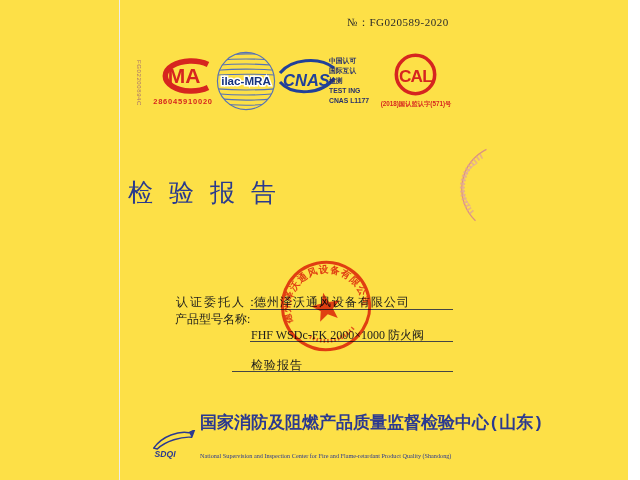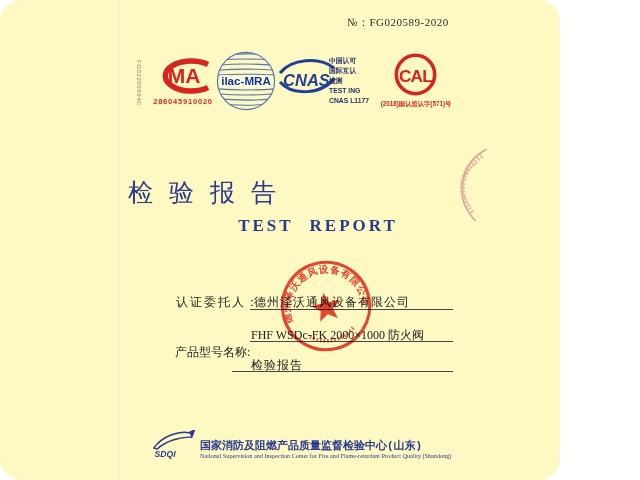--- a/index.html
+++ b/index.html
@@ -1,18 +1,18 @@
 <!DOCTYPE html>
 <html><head>
 <meta charset="utf-8">
 <style>
   html,body{margin:0;padding:0;background:#fff;}
   #canvas{
-    position:relative;width:560px;height:480px;background:#fef9c3;overflow:hidden;
-    font-family:"Liberation Serif","DejaVu Serif",serif;color:#1c1c1c;border-radius:22px;
+    position:relative;width:628px;height:480px;background:#fde047;overflow:hidden;
+    font-family:"Liberation Serif","DejaVu Serif",serif;color:#1c1c1c;
   }
   .abs{position:absolute;}
   .page-edge{position:absolute;top:0;width:1px;height:480px;background:#ececec;}
   .report-no{left:347px;top:15px;font-size:11px;letter-spacing:.5px;color:#2a2a2a;}
   .side-code{
     left:104px;top:80px;width:70px;text-align:center;
     transform:rotate(90deg);font-size:6px;letter-spacing:.6px;color:#a8716c;
     font-family:"Liberation Sans",sans-serif;
   }
   
@@ -34,21 +34,21 @@
     letter-spacing:3px;word-spacing:9px;color:#293a8e;}
   
   .f-label,.f-value{font-size:12px;color:#1c1c1c;white-space:nowrap;}
   .u-line{height:1px;background:#454545;}
   
   .company-stamp{left:278px;top:258px;width:96px;height:96px;transform:rotate(-12deg);
     mix-blend-mode:multiply;opacity:.93;}
   .partial-stamp{left:441px;top:145px;width:50px;height:78px;transform:rotate(4deg);opacity:.9;}
   
   .sdqi-logo{left:151px;top:430px;width:47px;height:29px;}
-  .footer-zh{left:200px;top:438px;width:250px;font-size:11px;font-weight:bold;color:#2b3990;
+  .footer-zh{left:200px;top:411px;width:250px;font-size:17px;font-weight:bold;color:#2b3990;
     font-family:Liberation Mono, monospace;white-space:nowrap;}
   .footer-en{left:200px;top:452px;width:246px;font-size:6.2px;color:#2b3990;white-space:nowrap;}
 </style>
 </head>
 <body>
 
 <div id="canvas">
 
   <div class="page-edge" style="left:119px;"></div>
 
@@ -98,33 +98,32 @@
     <div>CNAS L1177</div>
   </div>
 
   <svg class="abs cal-logo" viewBox="0 0 60 60">
     <circle cx="30" cy="30" r="24.5" fill="none" stroke="#d6251f" stroke-width="4.5"></circle>
     <text x="30" y="39" text-anchor="middle" font-size="22" font-weight="bold" font-family="Liberation Sans, sans-serif" fill="#d6251f" letter-spacing="-1">CAL</text>
   </svg>
   <div class="abs cal-caption">(2018)国认监认字(571)号</div>
 
   <div class="abs title-zh">检验报告</div>
-  <div class="abs title-en">TEST REPORT</div>
 
   <svg class="abs partial-stamp" viewBox="0 0 50 78">
     <path d="M43 3 A 44 44 0 0 0 37 75" fill="none" stroke="#d98b84" stroke-width="1.3"></path>
     <path d="M39 10 A 36 36 0 0 0 34 68" fill="none" stroke="#e0a19b" stroke-width="5" stroke-dasharray="1.8 2" opacity=".8"></path>
     <path d="M35 17 A 28 28 0 0 0 31 61" fill="none" stroke="#e3aba4" stroke-width="1"></path>
   </svg>
 
   <div class="abs f-label" style="left:176px;top:294px;letter-spacing:2px;">认证委托人：</div>
   <div class="abs f-value" style="left:254px;top:294px;letter-spacing:1px;">德州泽沃通风设备有限公司</div>
   <div class="abs u-line" style="left:250px;top:309px;width:203px;"></div>
 
-  <div class="abs f-label" style="left:175px;top:344px;">产品型号名称:</div>
+  <div class="abs f-label" style="left:175px;top:311px;">产品型号名称:</div>
   <div class="abs f-value" style="left:251px;top:327px;">FHF WSDc-FK 2000×1000 防火阀</div>
   <div class="abs u-line" style="left:250px;top:341px;width:203px;"></div>
 
   <div class="abs f-value" style="left:251px;top:357px;letter-spacing:1px;">检验报告</div>
   <div class="abs u-line" style="left:232px;top:371px;width:221px;"></div>
 
   <svg class="abs company-stamp" viewBox="0 0 100 100">
     <defs>
       <path id="ringPath" d="M 13 62 A 38 38 0 1 1 87 62" fill="none"></path>
     </defs>

